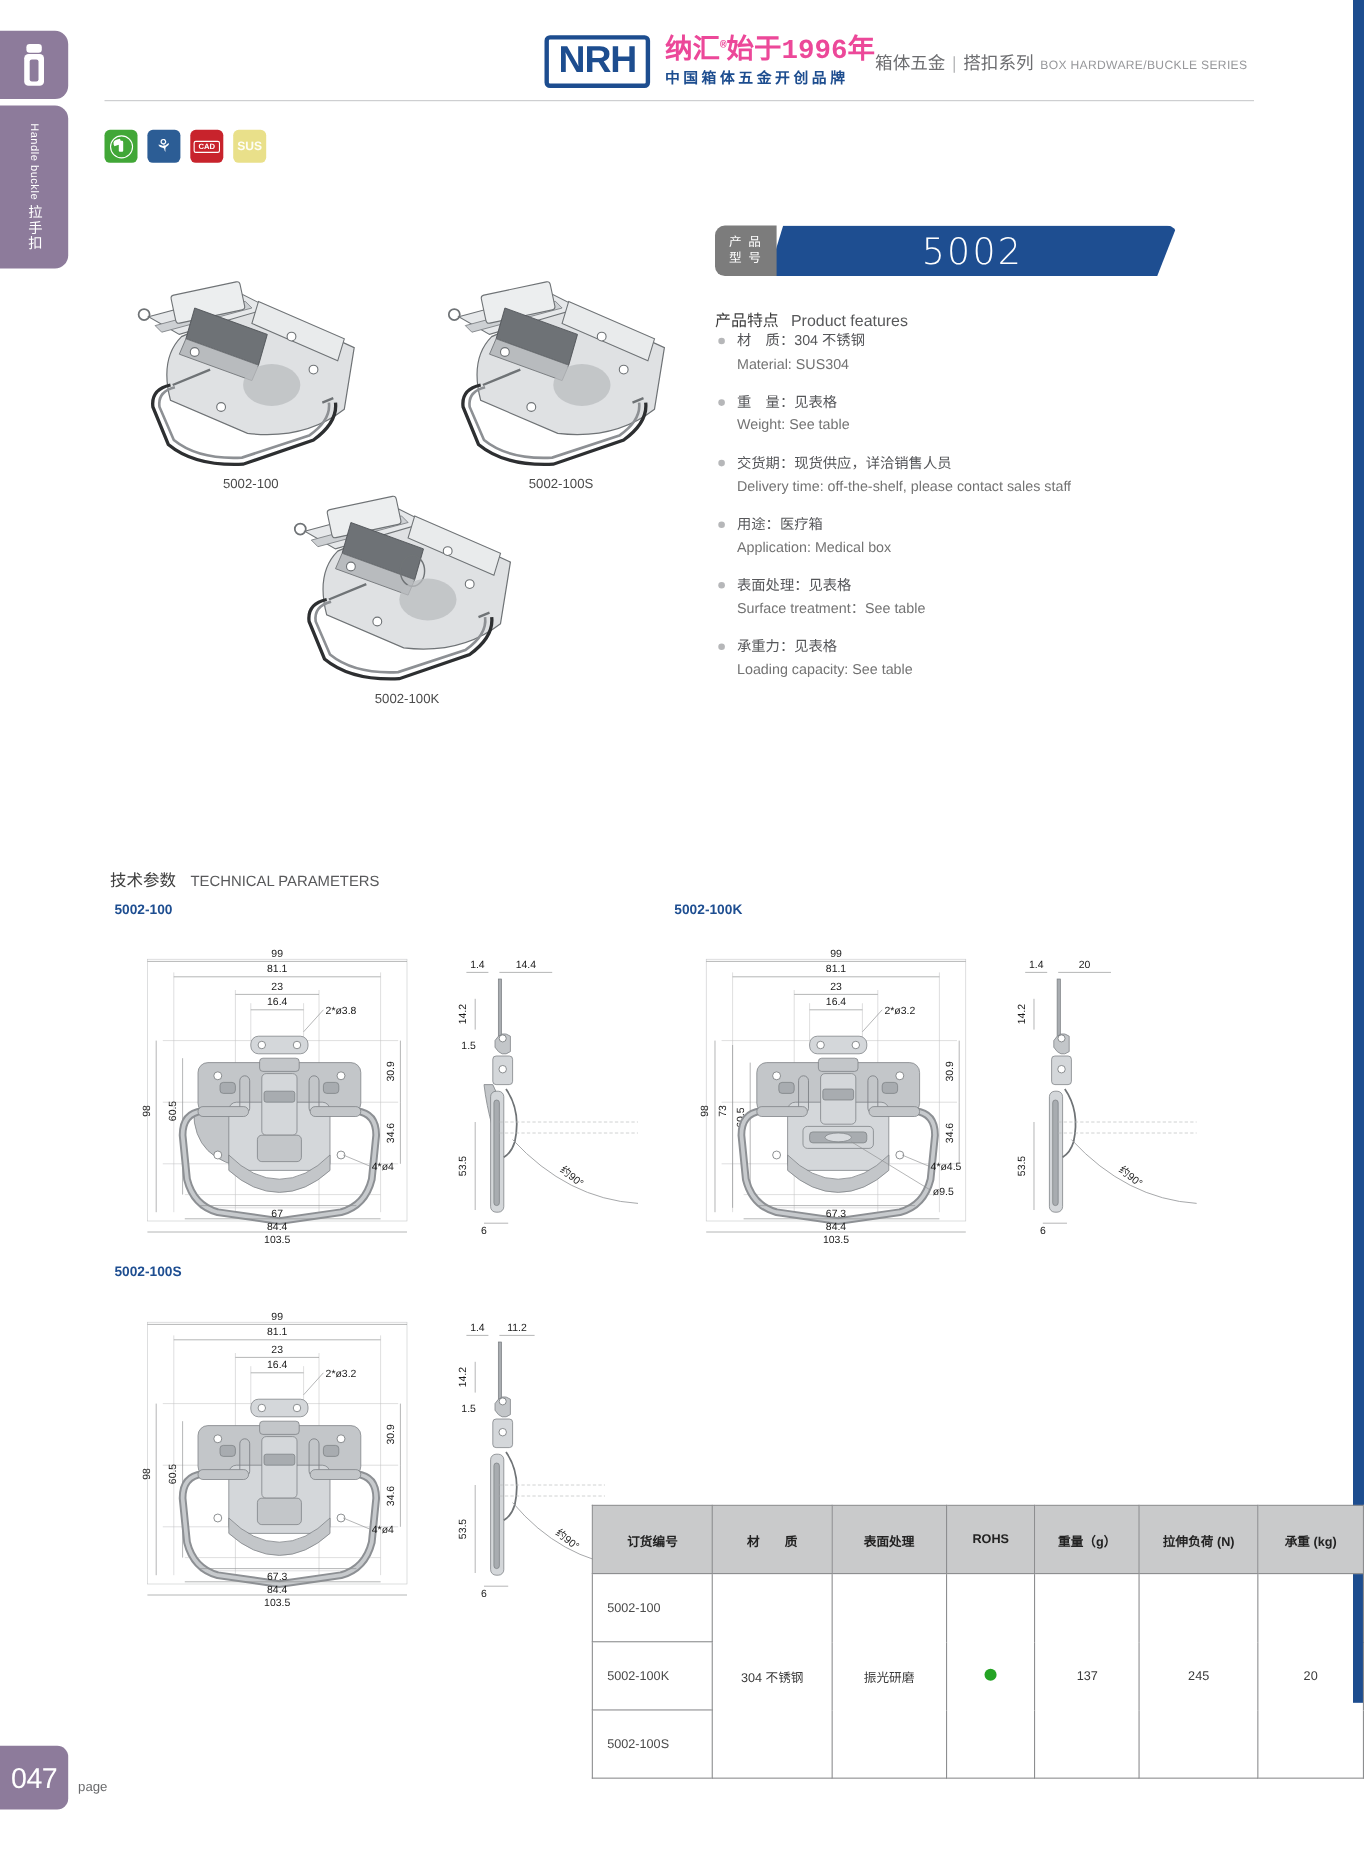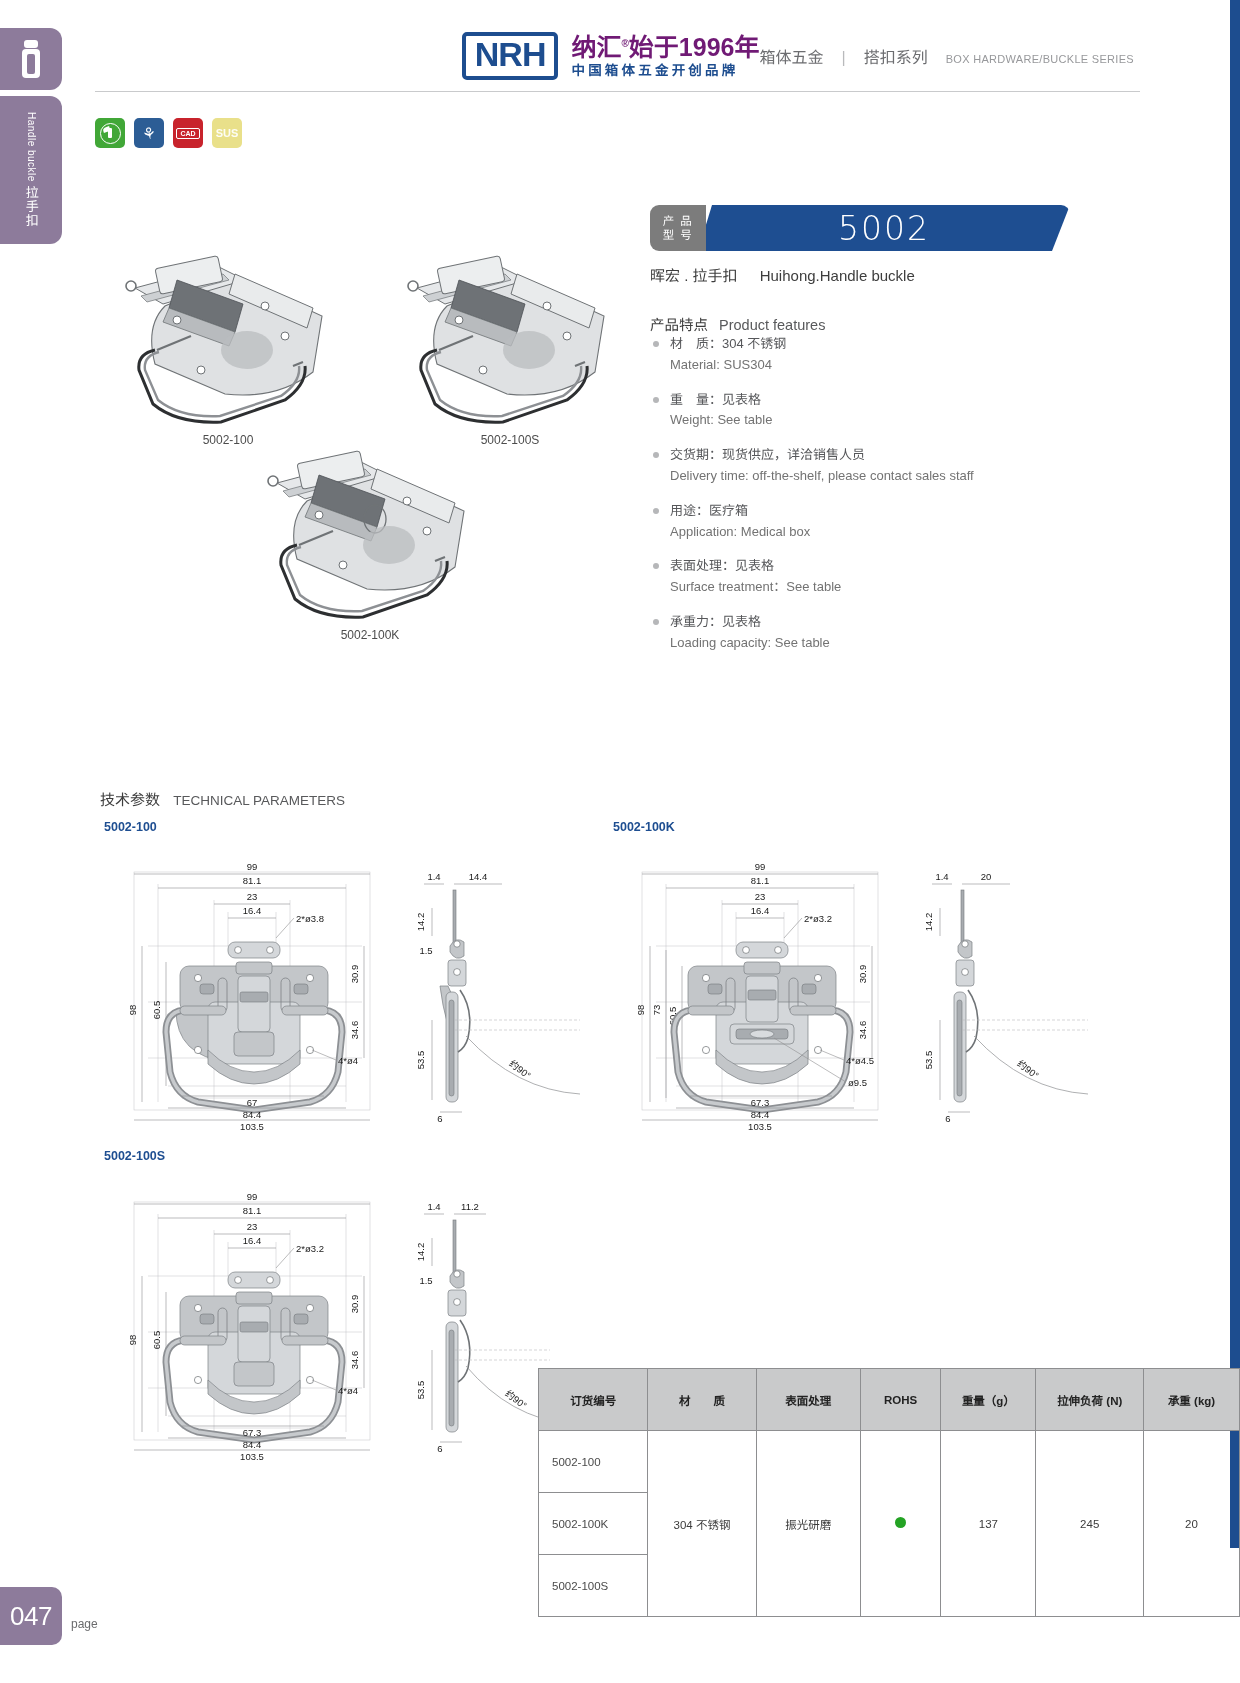--- a/index.html
+++ b/index.html
@@ -38,24 +38,24 @@
   
   .header{position:absolute;left:95px;top:32px;width:1045px;}
   .brandrow{display:flex;align-items:center;justify-content:flex-end;}
   .brand{display:flex;align-items:center;gap:13px;}
   .nrh-logo{
     border:4px solid #1d4d8f;border-radius:5px;padding:1px 9px 3px;
     font-size:34px;font-weight:bold;color:#1d4d8f;letter-spacing:-1px;
     font-family:"Liberation Sans",sans-serif;line-height:1.05;
   }
   .brandtext{line-height:1.15;}
-  .brandtext .l1{font-size:25px;font-weight:bold;color:#701a75;letter-spacing:0px;}
+  .brandtext .l1{font-size:25px;font-weight:bold;color:#ec4899;letter-spacing:0px;font-family:Liberation Mono, monospace;}
   .brandtext .l1 sup{font-size:10px;vertical-align:super;}
   .brandtext .l2{font-size:13.5px;font-weight:bold;color:#1d4d8f;letter-spacing:3.2px;margin-top:2px;}
-  .headline{display:flex;align-items:baseline;gap:18px;color:#77787b;padding-right:6px;}
+  .headline{display:flex;align-items:baseline;gap:6px;color:#77787b;padding-right:6px;}
   .headline .cn{font-size:16px;color:#6c6d70;}
   .headline .sep{color:#b9babc;}
   .headline .en{font-size:11px;color:#97989b;letter-spacing:.3px;}
   .hrule{margin-top:11px;border-top:1.5px solid #c9cacc;}
 
   
   .badges{position:absolute;left:95px;top:118px;display:flex;gap:9px;}
   .badge{width:30px;height:30px;border-radius:5px;display:flex;align-items:center;
     justify-content:center;color:#fff;font-size:9px;font-weight:bold;}
   .b-green{background:#41a737;}
@@ -280,24 +280,20 @@
 
   <div class="info">
     <div class="model-badge">
       <div class="mb-left">
         <span>产 品</span>
         <span>型 号</span>
       </div>
       <div class="mb-right">5002</div>
     </div>
 
-    <div class="subtitle">
-      <span>晖宏 . 拉手扣</span>
-      <span class="en">Huihong.Handle buckle</span>
-    </div>
 
     <div class="feat-title">
       <span>产品特点</span>
       <span class="en">Product features</span>
     </div>
 
     <ul class="feat-list">
       <li class="feat-item">
         <span class="cn">材　质：304 不锈钢</span>
         <span class="en">Material: SUS304</span>

